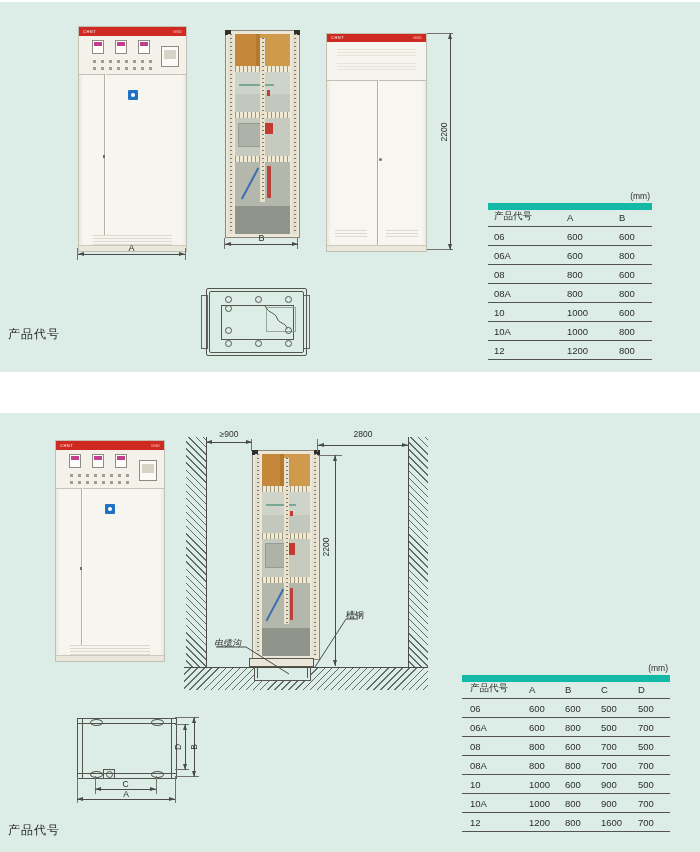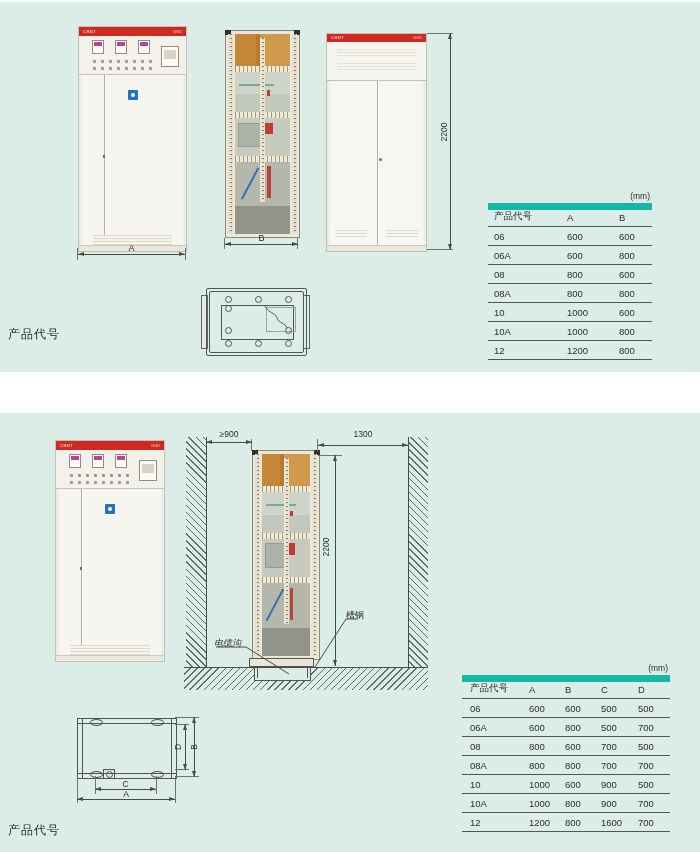--- a/index.html
+++ b/index.html
@@ -339,21 +339,21 @@
       <div style="position:absolute;right:2px;top:0;bottom:2px;width:1px;background:#55554e;"></div>
     </div>
 
     <div class="ext" style="left:251px;top:26px;width:1px;height:12px;"></div>
     <div class="dim-label sm" style="left:206px;top:16px;width:46px;">≥900</div>
     <div class="dl-h" style="left:206px;top:29px;width:46px;"></div>
     <div class="ar l" style="left:206px;top:27px;"></div>
     <div class="ar r" style="left:246px;top:27px;"></div>
 
     <div class="ext" style="left:317px;top:26px;width:1px;height:13px;"></div>
-    <div class="dim-label sm" style="left:318px;top:16px;width:90px;">1300</div>
+    <div class="dim-label sm" style="left:318px;top:16px;width:90px;">2800</div>
     <div class="dl-h" style="left:318px;top:32px;width:90px;"></div>
     <div class="ar l" style="left:318px;top:30px;"></div>
     <div class="ar r" style="left:402px;top:30px;"></div>
 
     <div class="ext" style="left:318px;top:42px;width:24px;height:1px;"></div>
     <div class="dl-v" style="left:335px;top:42px;height:211px;"></div>
     <div class="ar u" style="left:333px;top:42px;"></div>
     <div class="ar d" style="left:333px;top:247px;"></div>
     <div class="dim-label sm rot" style="left:312px;top:128px;width:28px;">2200</div>
 

